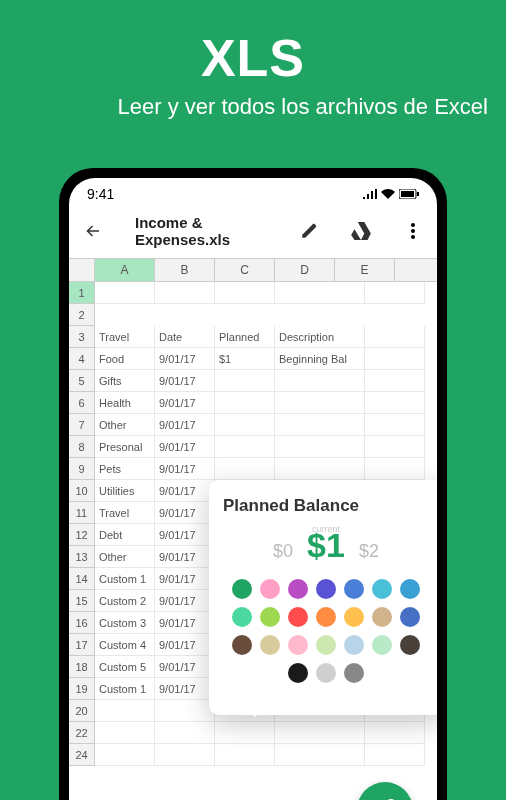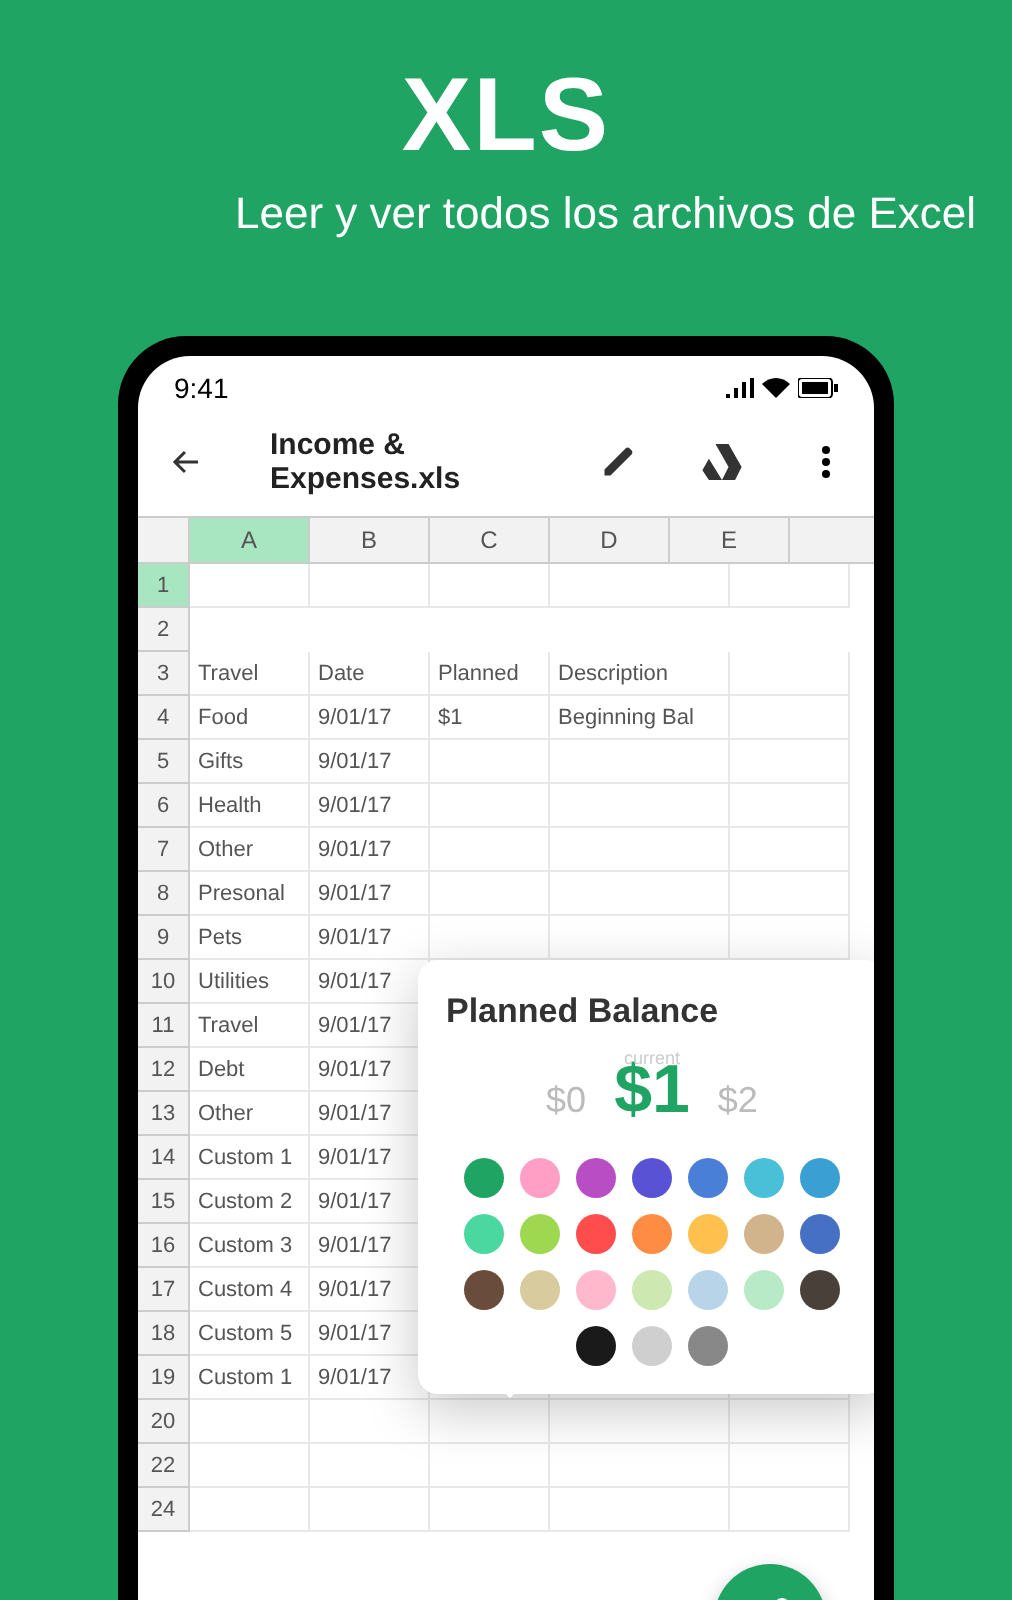--- a/index.html
+++ b/index.html
@@ -74,21 +74,21 @@
 .cell { flex: 0 0 60px; border-right: 1px solid #e8e8e8; border-bottom: 1px solid #e8e8e8; display: flex; align-items: center; padding: 0 4px; overflow: hidden; white-space: nowrap; font-size: 11px; color: #555; }
 .sheet-title { color: #ff5722; font-weight: 700; font-size: 15px; white-space: nowrap; }
 .popover {
   position: absolute;
   top: 302px;
   right: -6px;
   width: 234px;
   background: #fff;
   border-radius: 10px;
   box-shadow: 0 8px 28px rgba(0,0,0,0.22);
-  padding: 16px 14px 14px;
+  padding: 16px 14px 32px;
 }
 .popover::after {
   content: '';
   position: absolute;
   bottom: -12px;
   left: 36px;
   border: 10px solid transparent;
   border-top-color: #fff;
 }
 .pop-title { font-size: 17px; font-weight: 700; color: #333; margin-bottom: 10px; }

